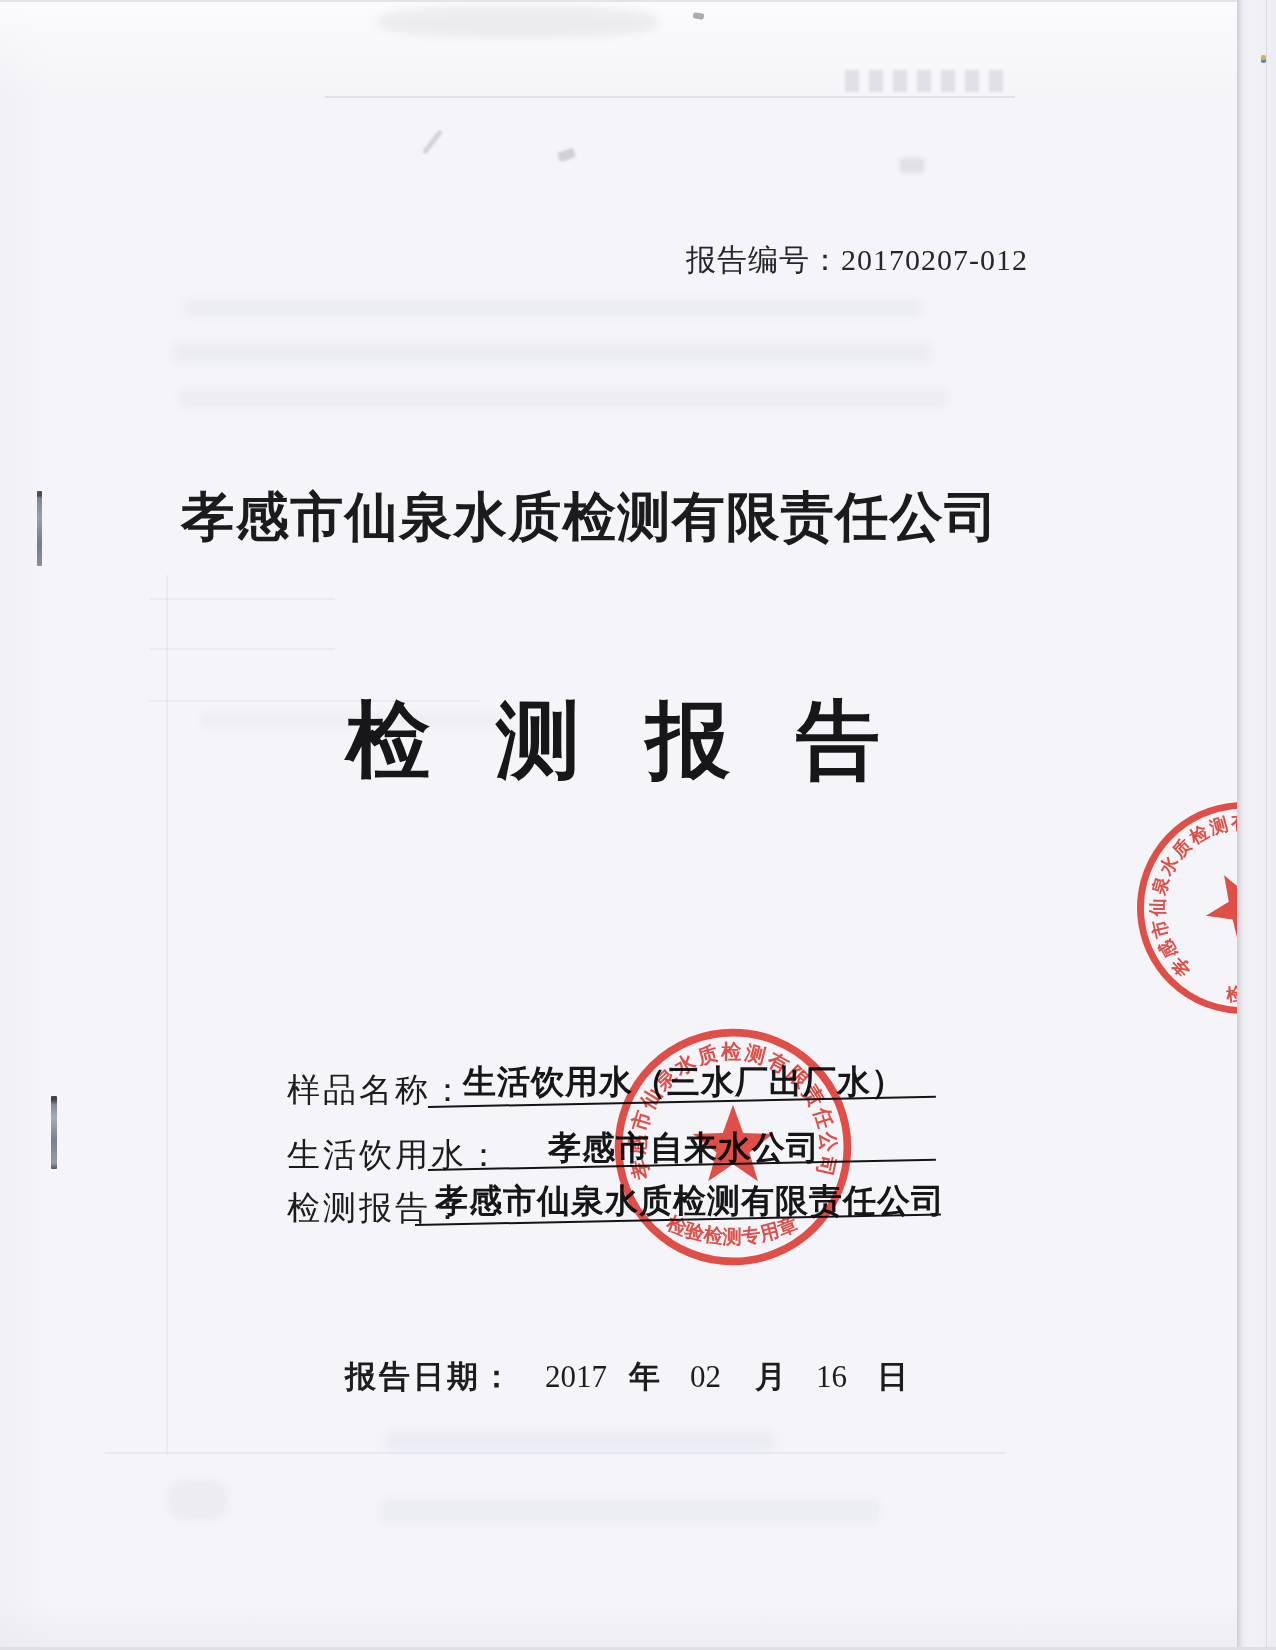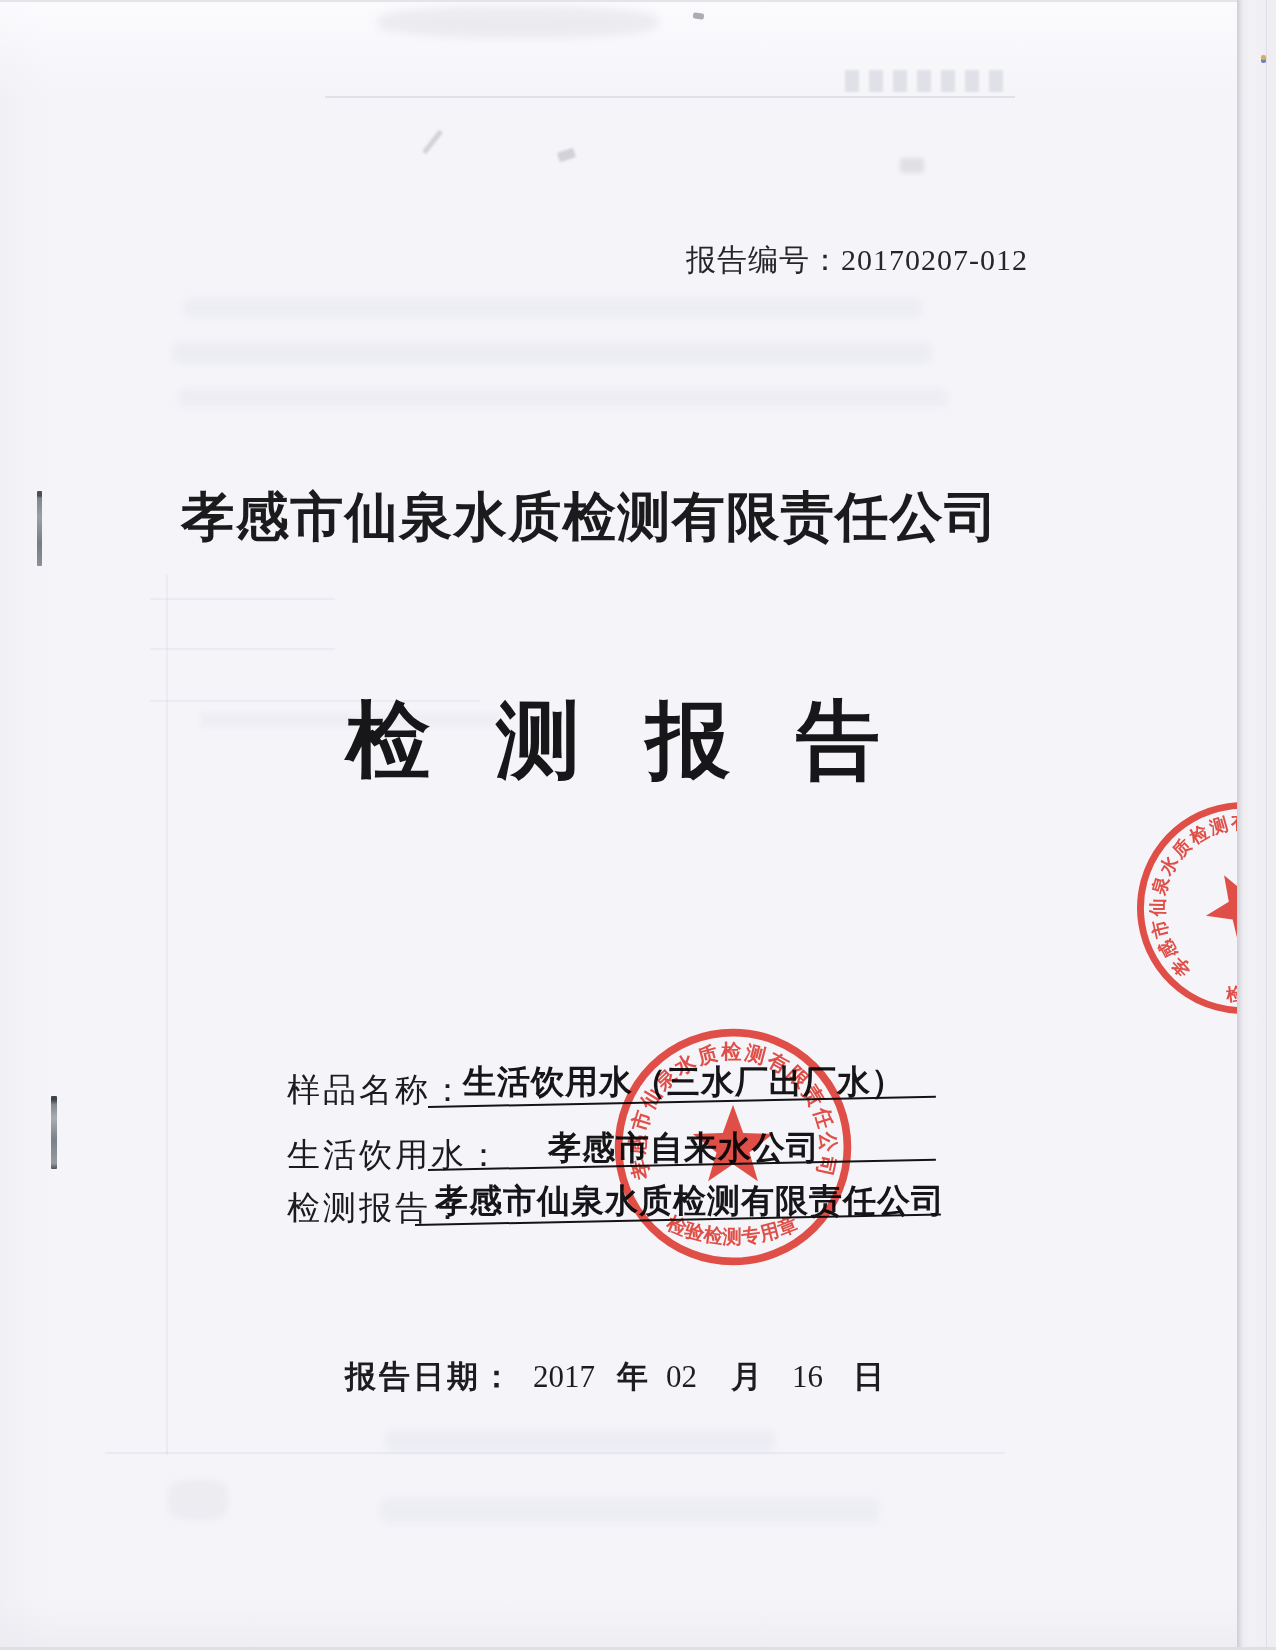--- a/index.html
+++ b/index.html
@@ -71,21 +71,21 @@
 
   
   .report-date{
     position:absolute;left:345px;top:1356px;white-space:nowrap;
     font-family:"Liberation Serif","DejaVu Serif",serif;
     font-size:31px;color:#1d1d20;
   }
   .report-date .dl{font-weight:600;letter-spacing:3px;}
   .report-date .num{display:inline-block;font-weight:500;}
   .report-date .u{display:inline-block;font-weight:600;}
-  .g38{margin-left:18px;} .g22{margin-left:22px;} .g34{margin-left:34px;} .g30{margin-left:30px;}
+  .g38{margin-left:30px;} .g22{margin-left:22px;} .g34{margin-left:34px;} .g30{margin-left:30px;}
 
   
   .seal{position:absolute;mix-blend-mode:multiply;opacity:.93;}
   .seal-center{left:608px;top:1022px;}
   .seal-edge{left:1131px;top:796px;transform:rotate(-30deg);}
   .seal text{font-family:"Liberation Sans","DejaVu Sans",sans-serif;font-weight:700;}
 
   
   .staple{position:absolute;border-radius:1px;}
   .staple-1{left:37px;top:491px;width:5px;height:75px;

